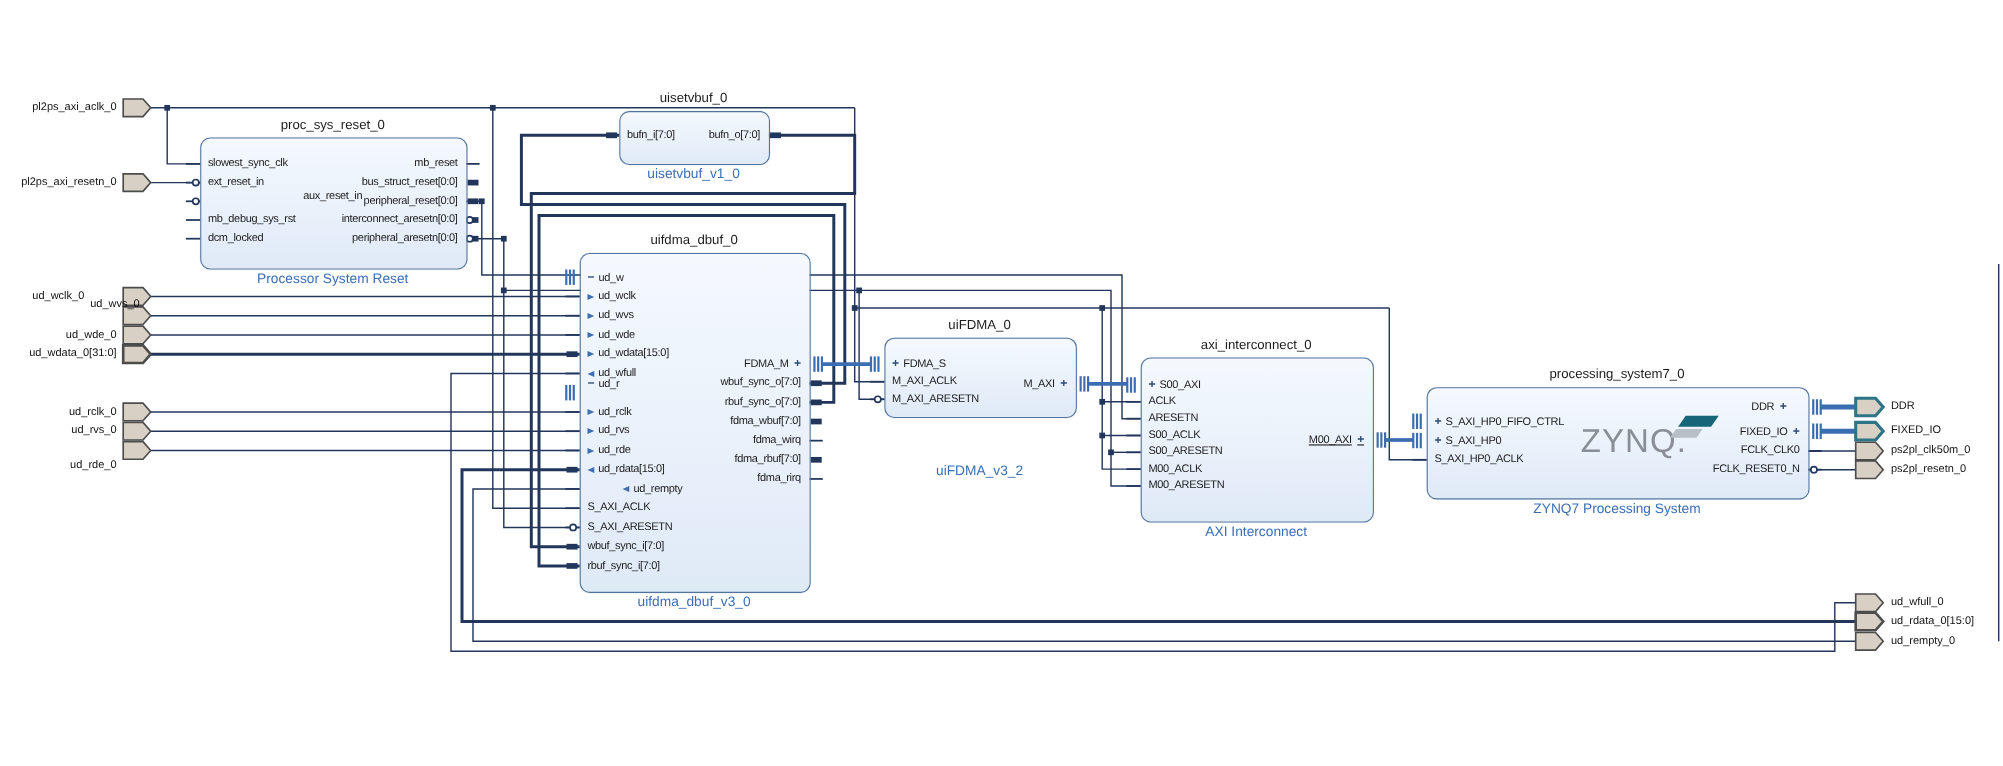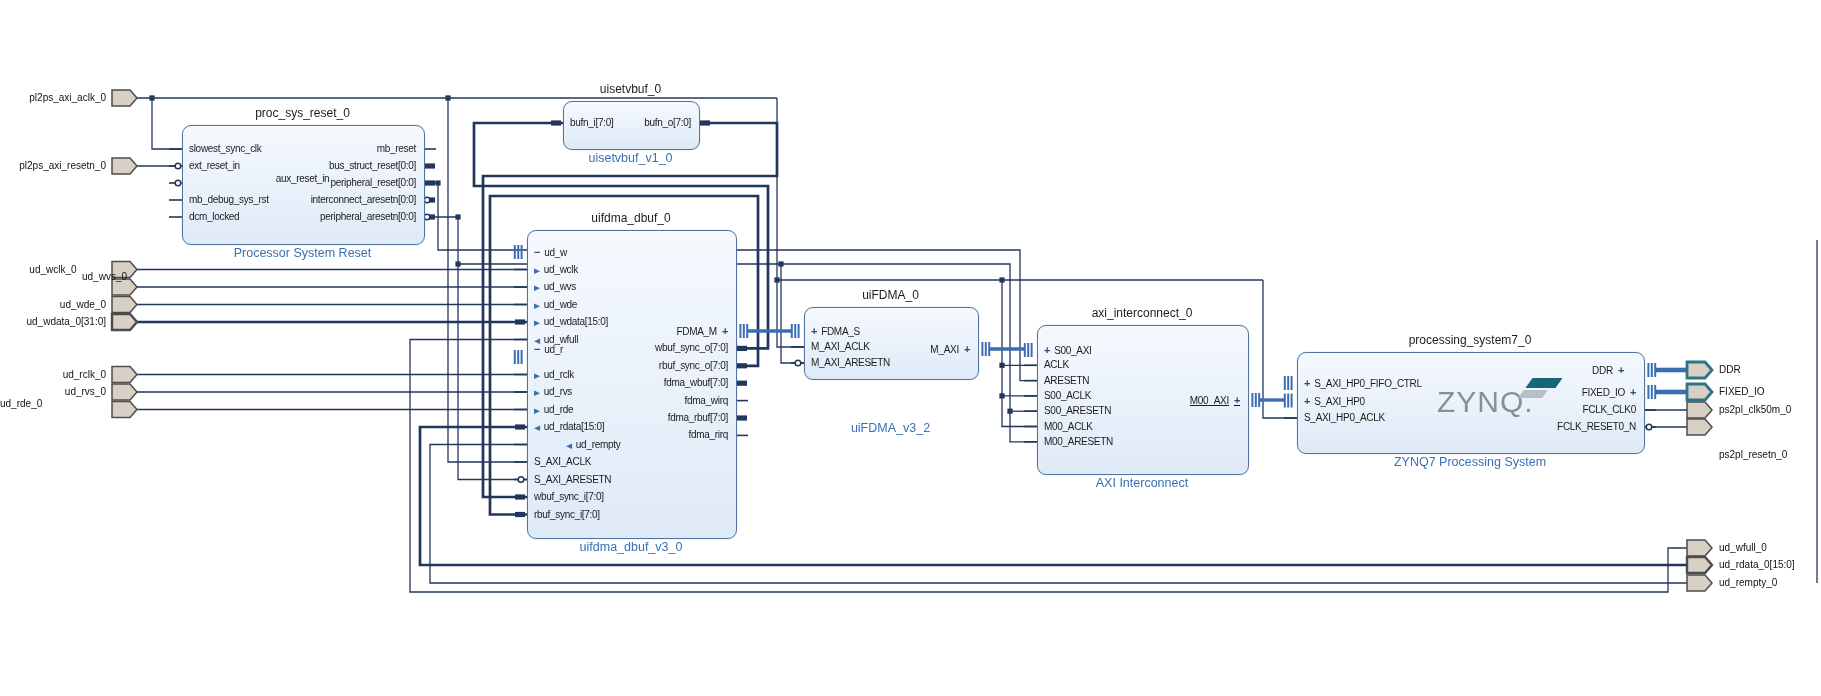--- a/index.html
+++ b/index.html
@@ -266,22 +266,22 @@
       <div class="zynq-swoosh1" style="left:1529px;top:378px;"></div>
       <div class="zynq-swoosh2" style="left:1521px;top:390px;"></div>
       <div class="extlabel" style="left:0px;top:90px;width:106px;text-align:right;">pl2ps_axi_aclk_0</div>
       <div class="extlabel" style="left:0px;top:158px;width:106px;text-align:right;">pl2ps_axi_resetn_0</div>
       <div class="extlabel" style="left:0px;top:261.5px;width:106px;text-align:center;">ud_wclk_0</div>
       <div class="extlabel" style="left:0px;top:269px;width:106px;text-align:right;margin-left:21px;">ud_wvs_0</div>
       <div class="extlabel" style="left:0px;top:296.5px;width:106px;text-align:right;">ud_wde_0</div>
       <div class="extlabel" style="left:0px;top:314px;width:106px;text-align:right;">ud_wdata_0[31:0]</div>
       <div class="extlabel" style="left:0px;top:366.5px;width:106px;text-align:right;">ud_rclk_0</div>
       <div class="extlabel" style="left:0px;top:384px;width:106px;text-align:right;">ud_rvs_0</div>
-      <div class="extlabel" style="left:0px;top:396px;width:106px;text-align:left;">ud_rde_0</div>
+      <div class="extlabel" style="left:0px;top:415px;width:106px;text-align:right;">ud_rde_0</div>
       <div class="extlabel" style="left:1719px;top:362px;width:100px;text-align:left;">DDR</div>
       <div class="extlabel" style="left:1719px;top:384px;width:100px;text-align:left;">FIXED_IO</div>
       <div class="extlabel" style="left:1719px;top:402px;width:100px;text-align:left;">ps2pl_clk50m_0</div>
-      <div class="extlabel" style="left:1719px;top:419px;width:100px;text-align:left;margin-top:28px;">ps2pl_resetn_0</div>
+      <div class="extlabel" style="left:1719px;top:419px;width:100px;text-align:left;">ps2pl_resetn_0</div>
       <div class="extlabel" style="left:1719px;top:540px;width:100px;text-align:left;">ud_wfull_0</div>
       <div class="extlabel" style="left:1719px;top:557px;width:100px;text-align:left;">ud_rdata_0[15:0]</div>
       <div class="extlabel" style="left:1719px;top:575px;width:100px;text-align:left;">ud_rempty_0</div>
     </div>
 </div>
 
 </body></html>

